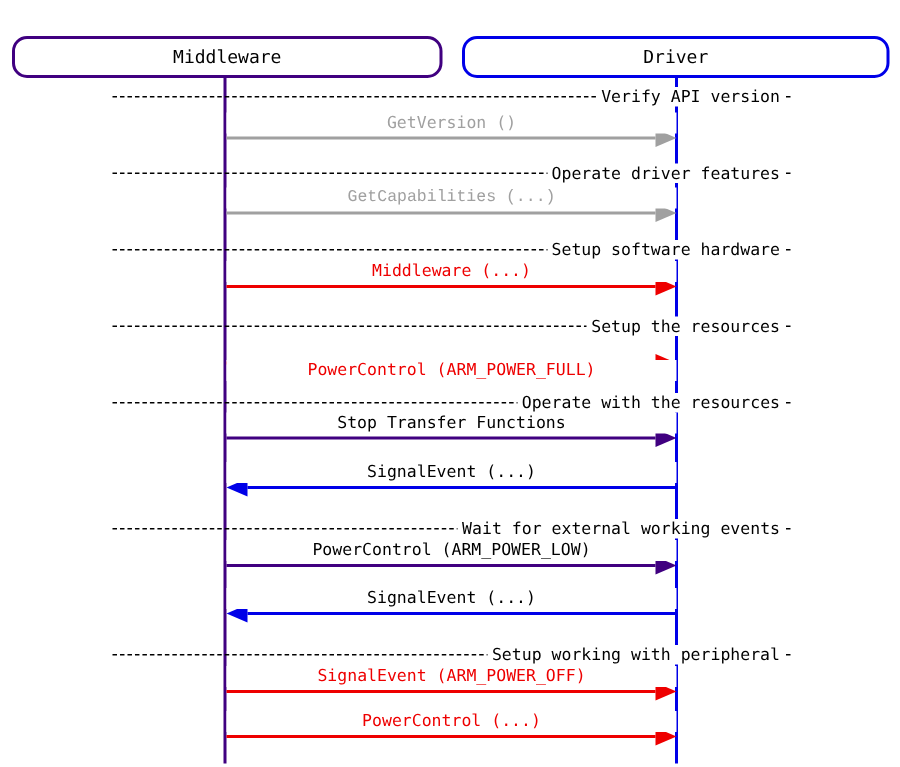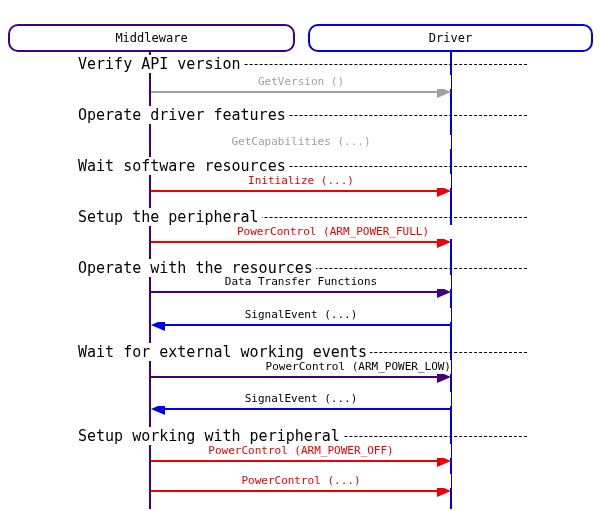--- a/index.html
+++ b/index.html
@@ -16,22 +16,22 @@
   #box-middleware{left:8px;width:283px;}
   #box-driver{left:308px;width:281px;}
   .lifeline{position:absolute;top:52px;width:2px;height:457px;z-index:1;}
   #lifeline-middleware{left:149px;}
   #lifeline-driver{left:450px;}
   .separator{
     position:absolute;left:75px;width:452px;height:0;
     border-top:1px dashed #000;z-index:2;
   }
   .separator .sep-label{
-    position:absolute;left:0;right:16px;top:-8px;text-align:left;line-height:15px;
-    font-size:15px;color:#000;pointer-events:none;
+    position:absolute;left:0;right:4px;top:-8px;text-align:right;line-height:15px;
+    font-size:11px;color:#000;pointer-events:none;
   }
   .separator .sep-label span{background:#fff;padding:0 3px;}
   .msg-line{position:absolute;height:2px;z-index:2;}
   .msg-head{position:absolute;width:0;height:0;z-index:2;}
   .msg-head.right{border-top:6px solid transparent;border-bottom:6px solid transparent;border-left:14px solid #000;}
   .msg-head.left{border-top:6px solid transparent;border-bottom:6px solid transparent;border-right:14px solid #000;}
   .msg-label{
     position:absolute;left:151px;width:300px;text-align:center;
     font-size:11px;line-height:14px;background:#fff;z-index:2;
   }
@@ -53,54 +53,54 @@
         <div class="sep-label"><span>Verify API version</span></div>
       </div>
       <div class="msg-line" style="top: 91px; background: rgb(160, 160, 160); left: 151px; width: 286px;"></div>
       <div class="msg-head right" style="top: 86px; left: 437px; border-left-color: rgb(160, 160, 160);"></div>
       <div class="msg-label" style="top: 75px; color: rgb(160, 160, 160); text-align: center;">GetVersion ()</div>
       <div class="separator" style="top: 115px;">
         <div class="sep-label"><span>Operate driver features</span></div>
       </div>
       <div class="msg-line" style="top: 141px; background: rgb(160, 160, 160); left: 151px; width: 286px;"></div>
       <div class="msg-head right" style="top: 136px; left: 437px; border-left-color: rgb(160, 160, 160);"></div>
-      <div class="msg-label" style="top: 135px; color: rgb(160, 160, 160);">GetCapabilities (...)</div>
+      <div class="msg-label" style="top: 125px; color: rgb(160, 160, 160); font-family: Liberation Mono, monospace;">GetCapabilities (...)</div>
       <div class="separator" style="top: 166px;">
-        <div class="sep-label"><span>Wait software resources</span></div>
+        <div class="sep-label"><span>Setup software hardware</span></div>
       </div>
       <div class="msg-line" style="top: 190px; background: rgb(238, 0, 0); left: 151px; width: 286px;"></div>
       <div class="msg-head right" style="top: 185px; left: 437px; border-left-color: rgb(238, 0, 0);"></div>
-      <div class="msg-label" style="top: 174px; color: rgb(238, 0, 0);">Initialize (...)</div>
+      <div class="msg-label" style="top: 174px; color: rgb(238, 0, 0);">Middleware (...)</div>
       <div class="separator" style="top: 217px;">
-        <div class="sep-label"><span>Setup the peripheral</span></div>
+        <div class="sep-label"><span>Setup the resources</span></div>
       </div>
       <div class="msg-line" style="top: 241px; background: rgb(238, 0, 0); left: 151px; width: 286px;"></div>
       <div class="msg-head right" style="top: 236px; left: 437px; border-left-color: rgb(238, 0, 0);"></div>
-      <div class="msg-label" style="top: 225px; color: rgb(238, 0, 0); margin-left: 32px;">PowerControl (ARM_POWER_FULL)</div>
+      <div class="msg-label" style="top: 240px; color: rgb(238, 0, 0);">PowerControl (ARM_POWER_FULL)</div>
       <div class="separator" style="top: 268px;">
         <div class="sep-label"><span>Operate with the resources</span></div>
       </div>
       <div class="msg-line" style="top: 291px; background: rgb(64, 0, 128); left: 151px; width: 286px;"></div>
       <div class="msg-head right" style="top: 286px; left: 437px; border-left-color: rgb(64, 0, 128);"></div>
-      <div class="msg-label" style="top: 275px; color: rgb(0, 0, 0);">Data Transfer Functions</div>
+      <div class="msg-label" style="top: 275px; color: rgb(0, 0, 0);">Stop Transfer Functions</div>
       <div class="msg-line" style="top: 324px; background: rgb(0, 0, 232); left: 165px; width: 286px;"></div>
       <div class="msg-head left" style="top: 319px; left: 151px; border-right-color: rgb(0, 0, 232);"></div>
       <div class="msg-label" style="top: 308px; color: rgb(0, 0, 0);">SignalEvent (...)</div>
       <div class="separator" style="top: 352px;">
         <div class="sep-label"><span>Wait for external working events</span></div>
       </div>
       <div class="msg-line" style="top: 376px; background: rgb(64, 0, 128); left: 151px; width: 286px;"></div>
       <div class="msg-head right" style="top: 371px; left: 437px; border-left-color: rgb(64, 0, 128);"></div>
-      <div class="msg-label" style="top: 360px; color: rgb(0, 0, 0); text-align: right;">PowerControl (ARM_POWER_LOW)</div>
+      <div class="msg-label" style="top: 360px; color: rgb(0, 0, 0);">PowerControl (ARM_POWER_LOW)</div>
       <div class="msg-line" style="top: 408px; background: rgb(0, 0, 232); left: 165px; width: 286px;"></div>
       <div class="msg-head left" style="top: 403px; left: 151px; border-right-color: rgb(0, 0, 232);"></div>
       <div class="msg-label" style="top: 392px; color: rgb(0, 0, 0);">SignalEvent (...)</div>
       <div class="separator" style="top: 436px;">
         <div class="sep-label"><span>Setup working with peripheral</span></div>
       </div>
       <div class="msg-line" style="top: 460px; background: rgb(238, 0, 0); left: 151px; width: 286px;"></div>
       <div class="msg-head right" style="top: 455px; left: 437px; border-left-color: rgb(238, 0, 0);"></div>
-      <div class="msg-label" style="top: 444px; color: rgb(238, 0, 0);">PowerControl (ARM_POWER_OFF)</div>
+      <div class="msg-label" style="top: 444px; color: rgb(238, 0, 0);">SignalEvent (ARM_POWER_OFF)</div>
       <div class="msg-line" style="top: 490px; background: rgb(238, 0, 0); left: 151px; width: 286px;"></div>
       <div class="msg-head right" style="top: 485px; left: 437px; border-left-color: rgb(238, 0, 0);"></div>
       <div class="msg-label" style="top: 474px; color: rgb(238, 0, 0);">PowerControl (...)</div>
     </div>
 </div>
 
 </body></html>

